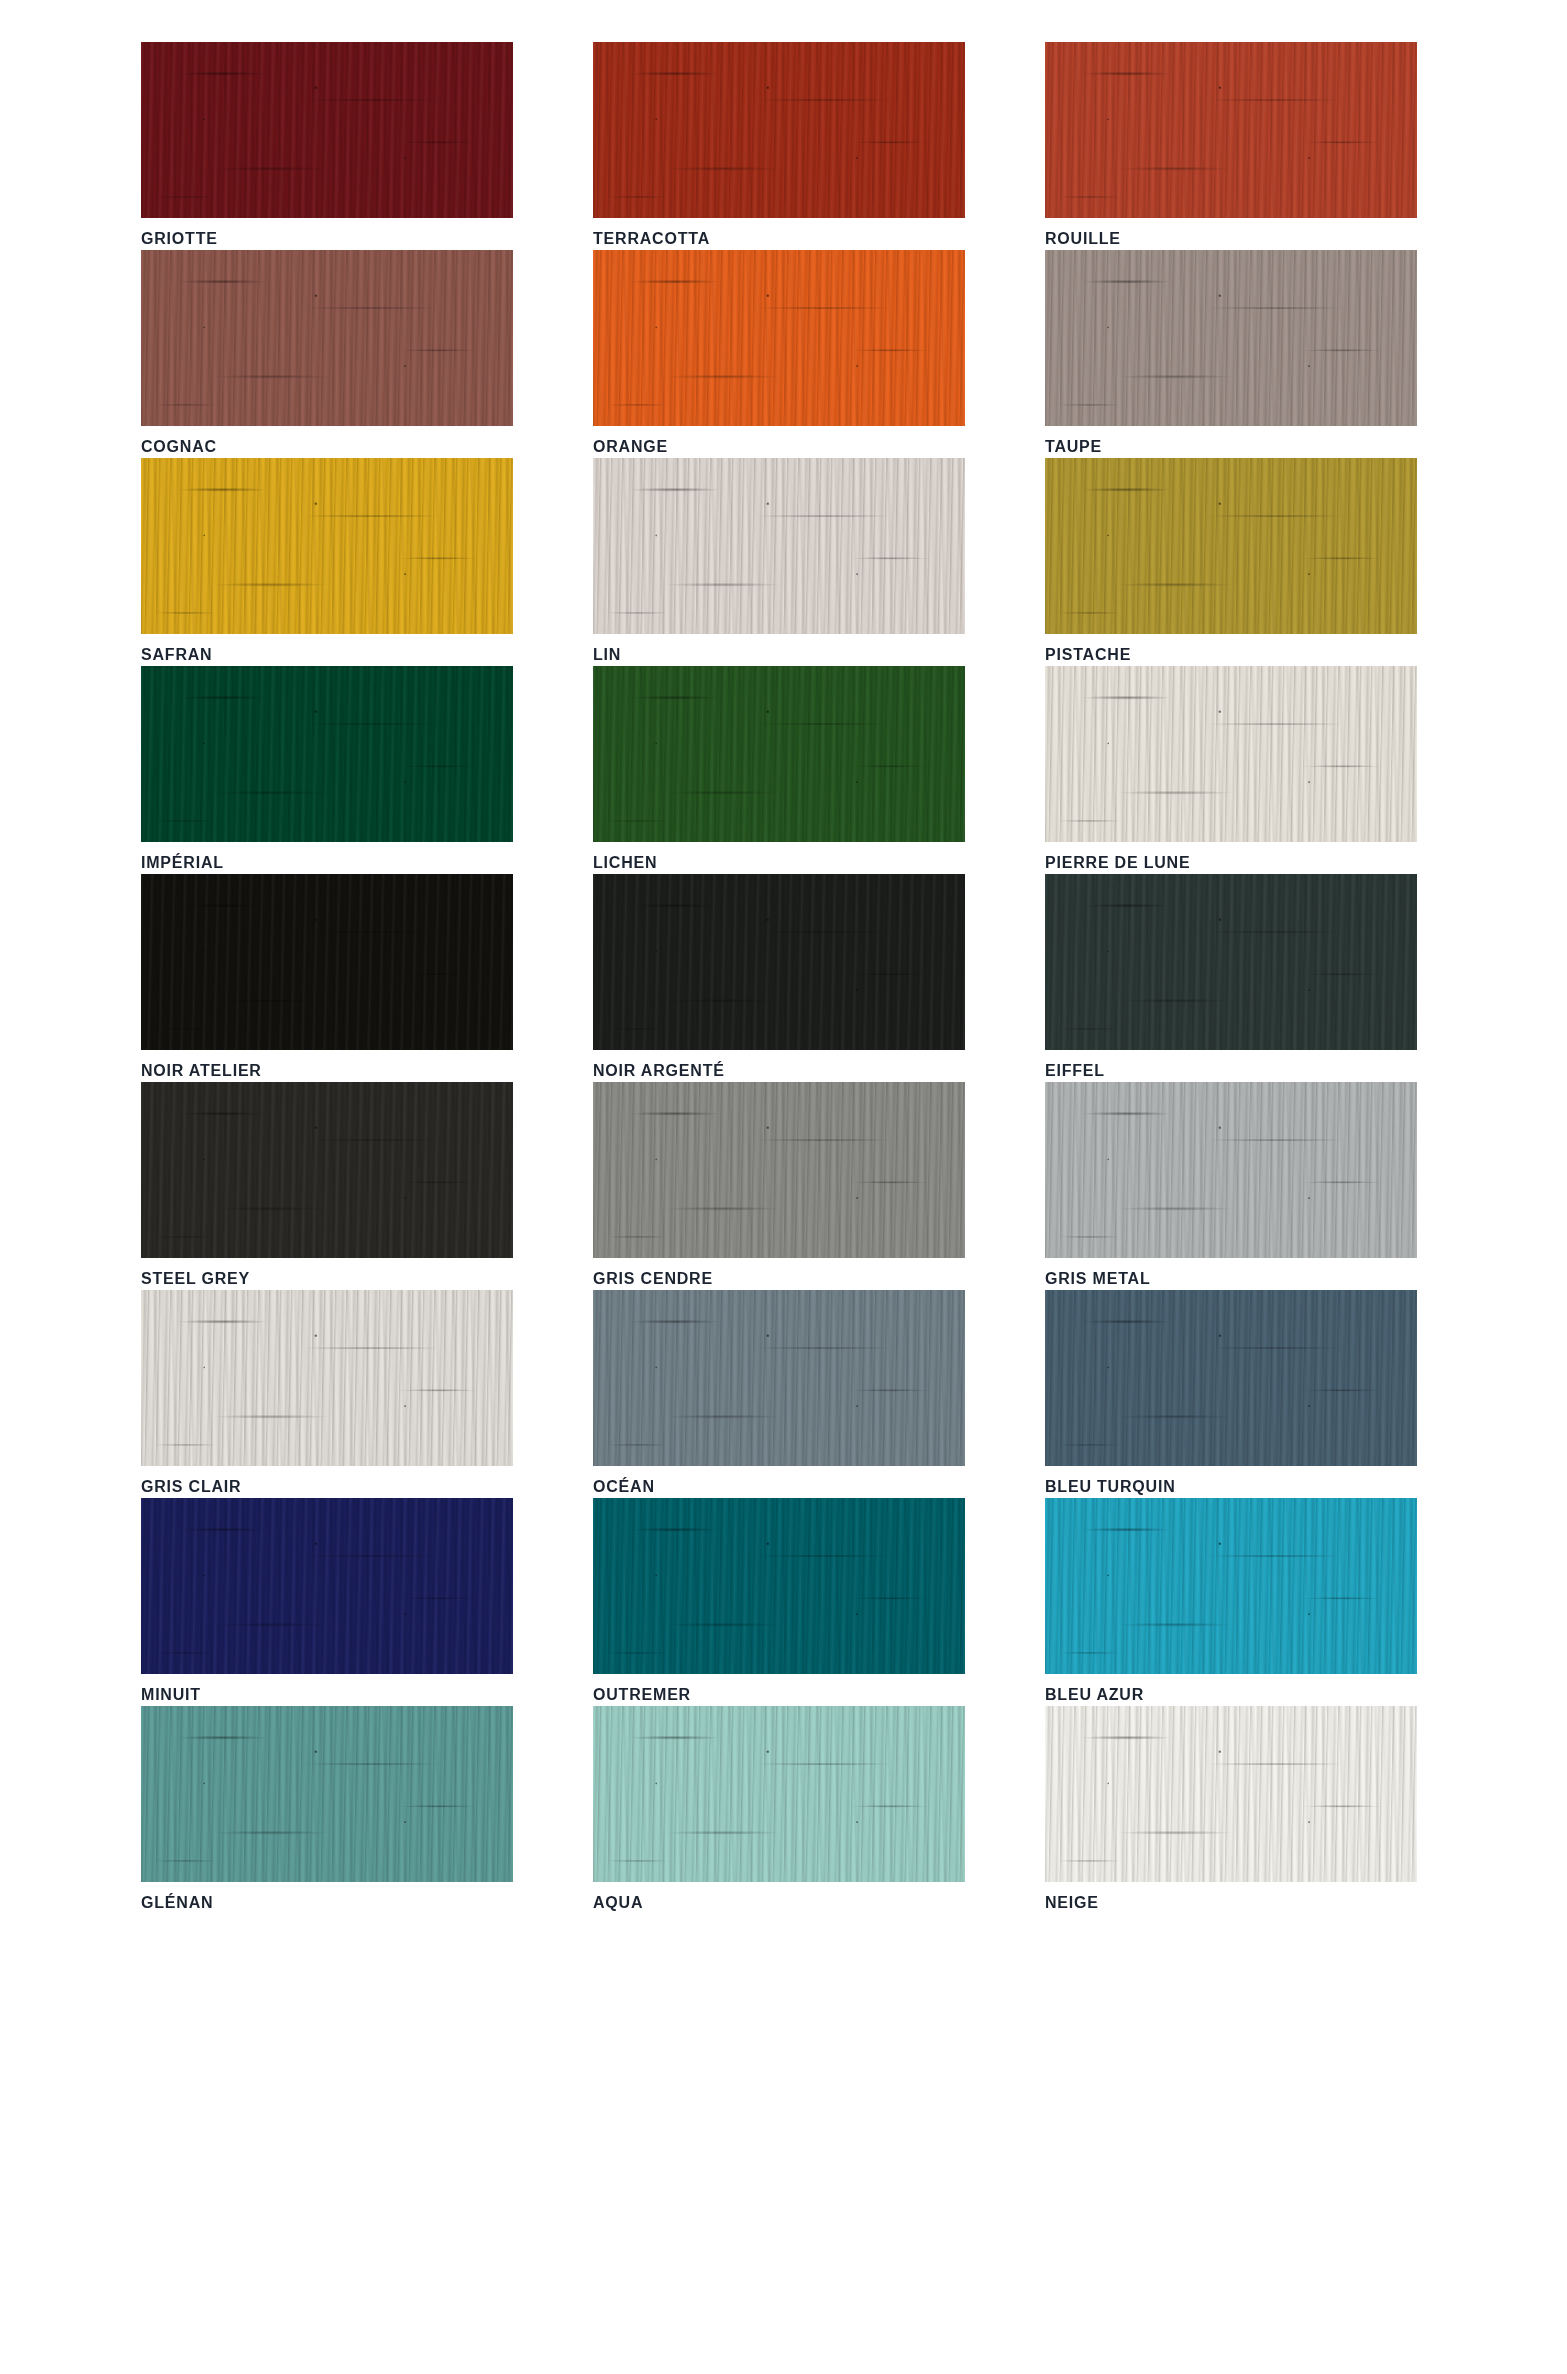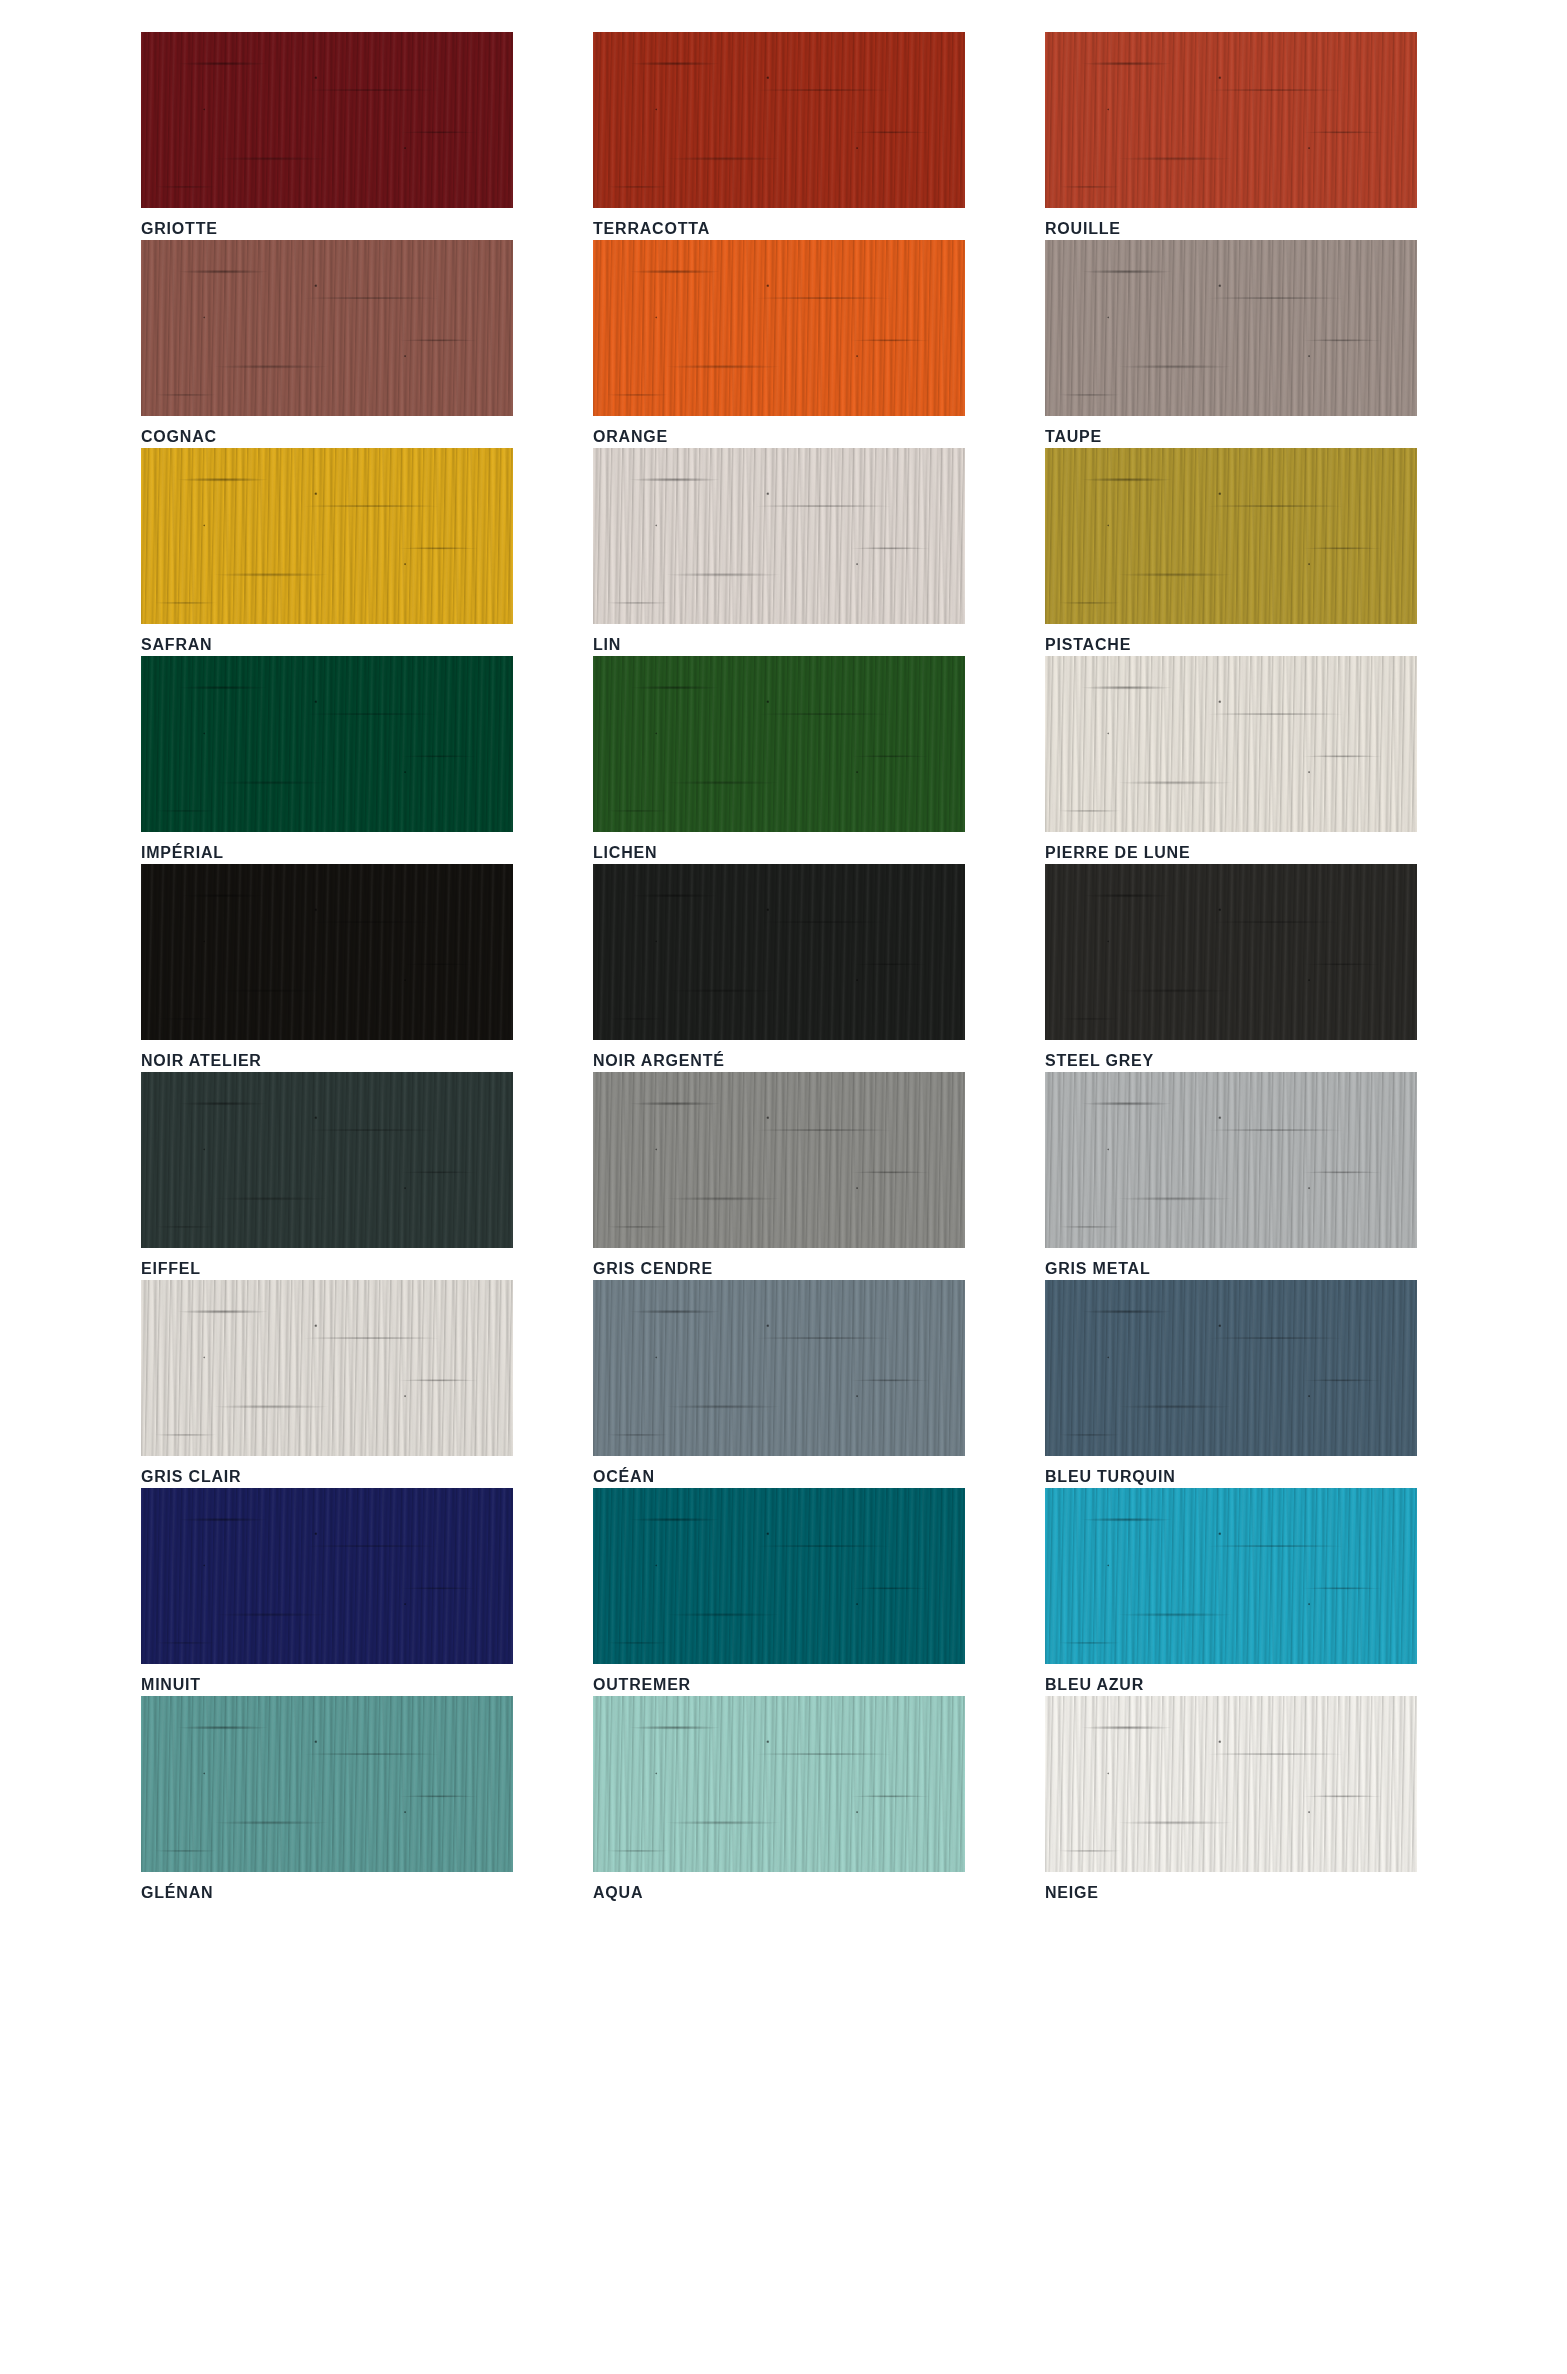--- a/index.html
+++ b/index.html
@@ -13,21 +13,21 @@
     width: 1568px;
     height: 2375px;
     font-family: "Liberation Sans", sans-serif;
     position: relative;
     overflow: hidden;
   }
 
   #swatch-grid {
     position: absolute;
     left: 141px;
-    top: 32px;
+    top: 42px;
     width: 1276px;
     display: grid;
     grid-template-columns: repeat(3, 372px);
     column-gap: 80px;
     row-gap: 0px;
   }
 
   .swatch-cell {
     width: 372px;
     height: 208px;
@@ -153,28 +153,28 @@
     </div>
     <div class="swatch-cell">
       <div class="swatch-chip" style="background-color: rgb(20, 18, 15); background-position: 9.3px 12px;"></div>
       <div class="swatch-label">NOIR ATELIER</div>
     </div>
     <div class="swatch-cell">
       <div class="swatch-chip" style="background-color: rgb(29, 31, 29); background-position: 21.3px 18.6px;"></div>
       <div class="swatch-label">NOIR ARGENTÉ</div>
     </div>
     <div class="swatch-cell">
+      <div class="swatch-chip" style="background-color: rgb(45, 58, 56); background-position: 33px 3.7px;"></div>
+      <div class="swatch-label">EIFFEL</div>
+    </div>
+    <div class="swatch-cell">
       <div class="swatch-chip" style="background-color: rgb(43, 42, 39); background-position: 11px 10.2px;"></div>
       <div class="swatch-label">STEEL GREY</div>
     </div>
     <div class="swatch-cell">
-      <div class="swatch-chip" style="background-color: rgb(45, 58, 56); background-position: 33px 3.7px;"></div>
-      <div class="swatch-label">EIFFEL</div>
-    </div>
-    <div class="swatch-cell">
       <div class="swatch-chip" style="background-color: rgb(142, 142, 138); background-position: 23px 16.7px;"></div>
       <div class="swatch-label">GRIS CENDRE</div>
     </div>
     <div class="swatch-cell">
       <div class="swatch-chip" style="background-color: rgb(181, 184, 185); background-position: 0.9px 1.9px;"></div>
       <div class="swatch-label">GRIS METAL</div>
     </div>
     <div class="swatch-cell">
       <div class="swatch-chip" style="background-color: rgb(230, 226, 220); background-position: 13px 8.3px;"></div>
       <div class="swatch-label">GRIS CLAIR</div>

